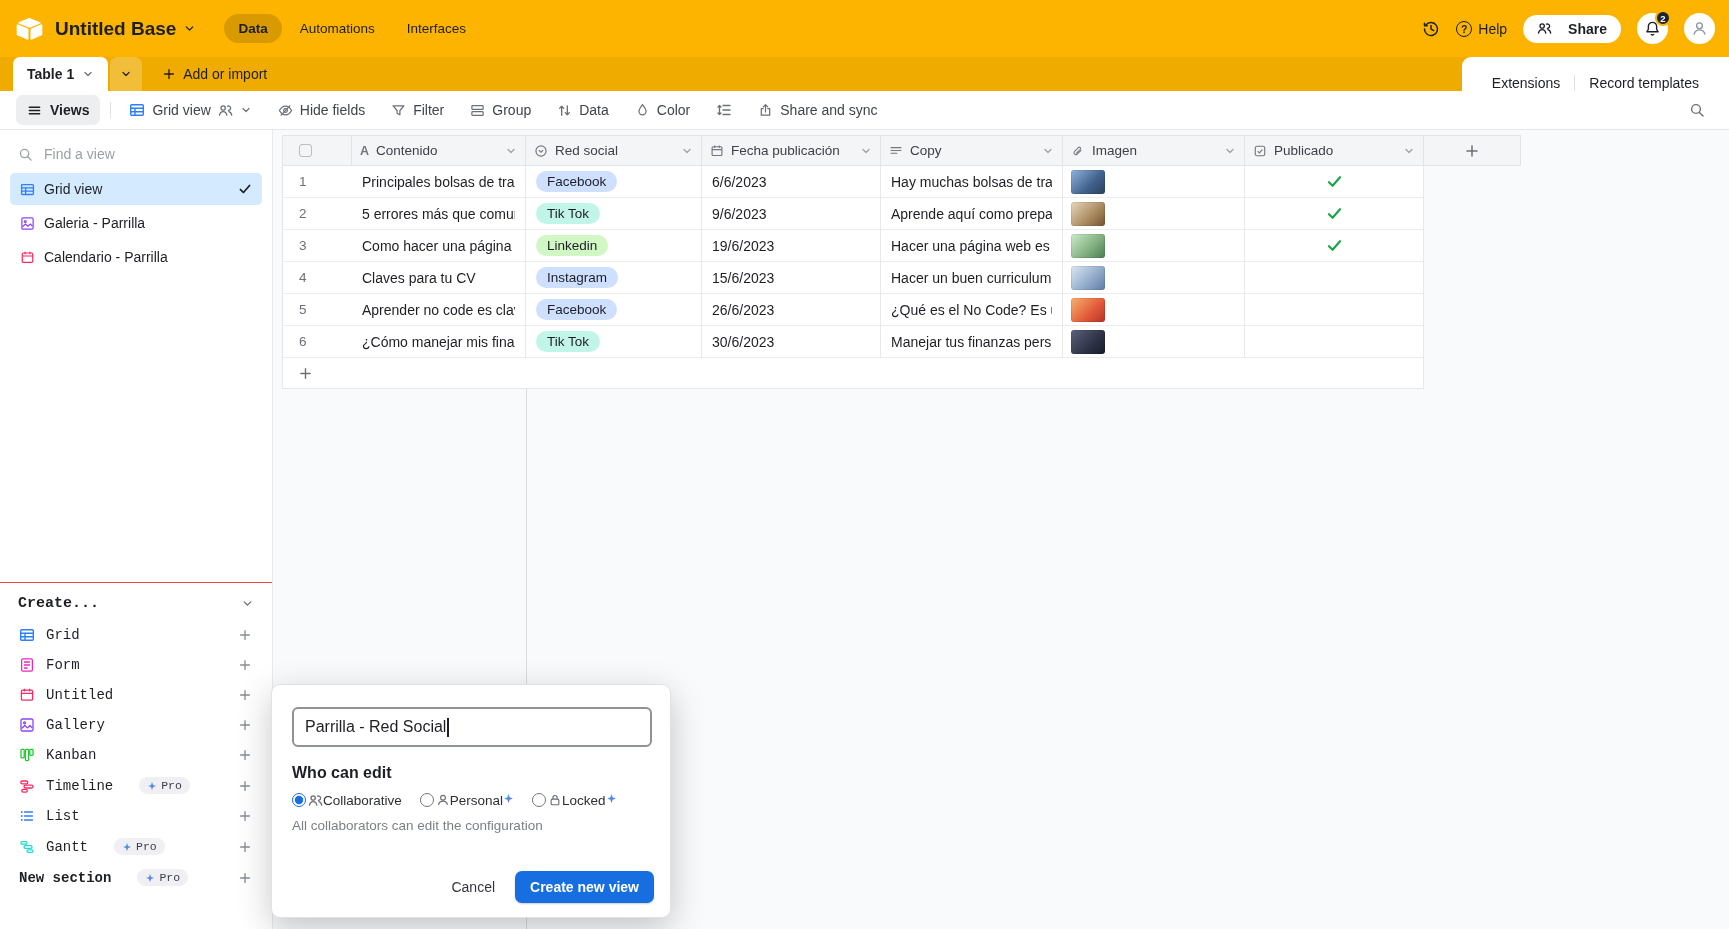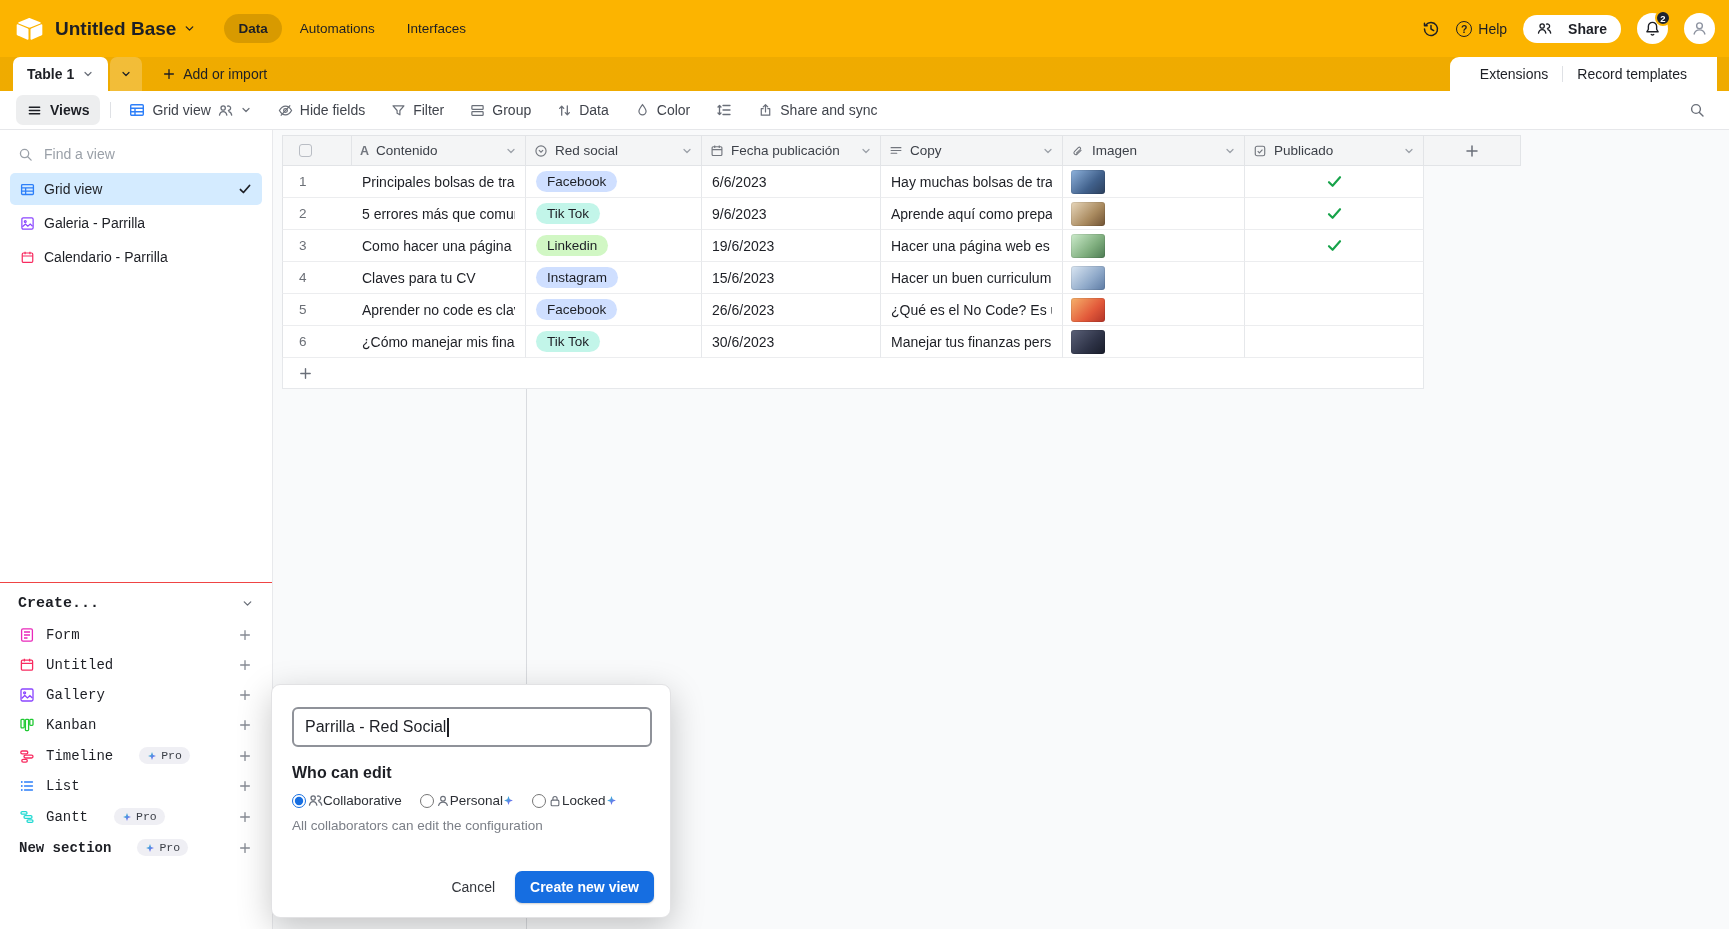--- a/index.html
+++ b/index.html
@@ -37,22 +37,22 @@
   
   .tabstrip { position:absolute; left:0; top:57px; width:1729px; height:34px;
     background:linear-gradient(rgba(0,0,0,0.05),rgba(0,0,0,0.05)), var(--c-top,#FCB400);
     display:flex; align-items:flex-end; padding-left:13px; }
   .ttab { height:34px; background:#fff; border-radius:7px 7px 0 0; display:flex; align-items:center;
     gap:8px; padding:0 14px; font-size:14px; font-weight:600; cursor:pointer; }
   .texp { height:34px; width:32px; margin-left:2px; background:rgba(255,255,255,0.22);
     border-radius:7px 7px 0 0; display:flex; align-items:center; justify-content:center; cursor:pointer; }
   .addimp { display:flex; align-items:center; gap:7px; font-size:14px; margin-left:20px;
     align-self:center; color:#1d1f25; }
-  .strip-right { position:absolute; right:12px; top:0; height:34px; background:#fff;
-    border-top-left-radius:9px; display:flex; align-items:center; padding:0 16px; }
+  .strip-right { position:absolute; right:0; top:0; height:34px; background:#fff;
+    border-top-left-radius:9px; display:flex; align-items:flex-end; padding:0 16px; }
   .strip-right button { font-size:14px; padding:0 14px; color:#1d1f25; }
   .vsep { width:1px; height:16px; background:#DFE1E5; }
 
   
   .toolbar { position:absolute; left:0; top:91px; width:1729px; height:39px; background:#fff;
     border-bottom:1px solid #E6E7EA; display:flex; align-items:center; padding:0 16px; gap:10px; }
   .views-btn { display:flex; align-items:center; gap:8px; background:#EDEEEF; border-radius:7px;
     padding:7px 11px; font-size:14px; font-weight:600; }
   .tbtn { display:flex; align-items:center; gap:7px; font-size:14px; color:#40444c; padding:6px 8px;
     border-radius:6px; }
@@ -115,21 +115,21 @@
   
   .modal { position:absolute; left:271px; top:684px; width:400px; height:234px; background:#fff;
     border:1px solid #E2E2E4; border-radius:9px; box-shadow:0 10px 34px rgba(0,0,0,0.22);
     padding:22px 20px 14px 20px; z-index:100; }
   .input-box { width:360px; height:40px; border:2px solid #8f9299; border-radius:6px;
     display:flex; align-items:center; padding:0 11px; font-size:16px; background:#fff; cursor:text; }
   .caret { width:1.5px; height:19px; background:#1d1f25; margin-left:1px; animation:blink 1.1s steps(1) infinite; }
   @keyframes blink { 50% { opacity:0; } }
   .who { font-size:16px; font-weight:700; margin-top:17px; }
   .opts { display:flex; align-items:center; gap:18px; margin-top:11px; }
-  .opt { display:flex; align-items:center; gap:0; font-size:13.5px; cursor:pointer; color:#2c2f35; }
+  .opt { display:flex; gap:0; font-size:13.5px; cursor:pointer; color:#2c2f35; }
   .opt input { accent-color:var(--c-primary,#166EE1); margin:0 2px 0 0; width:14px; height:14px; }
   .opt-desc { margin-top:10px; font-size:13.5px; color:#7b7f87; }
   .modal-actions { position:absolute; right:16px; bottom:14px; display:flex; align-items:center; gap:8px; }
   .btn-cancel { font-size:14px; padding:7px 12px; color:#33363c; border-radius:6px; }
   .btn-primary { background:var(--c-primary,#166EE1); color:#fff; font-size:14px; font-weight:600;
     padding:8px 15px; border-radius:7px; box-shadow:0 1px 2px rgba(0,0,0,0.2); }
 </style>
 </head>
 <body>
 
@@ -486,20 +486,30 @@
   </div>
 
   <div class="create-section">
     <div class="create-head">
       <span>Create...</span>
       <svg class="ic" width="13" height="13">
           <use href="#i-chevron"></use>
         </svg>
     </div>
     <div class="citem">
+      <svg class="citem-icon" width="16" height="16" style="color: rgb(45, 127, 249);">
+          <use href="#i-grid"></use>
+        </svg>
+      <span class="clabel">Grid</span>
+      <span class="grow"></span>
+      <svg class="cplus" width="14" height="14">
+          <use href="#i-plus"></use>
+        </svg>
+    </div>
+    <div class="citem">
       <svg class="citem-icon" width="16" height="16" style="color: rgb(233, 41, 186);">
           <use href="#i-form"></use>
         </svg>
       <span class="clabel">Form</span>
       <span class="grow"></span>
       <svg class="cplus" width="14" height="14">
           <use href="#i-plus"></use>
         </svg>
     </div>
     <div class="citem">

